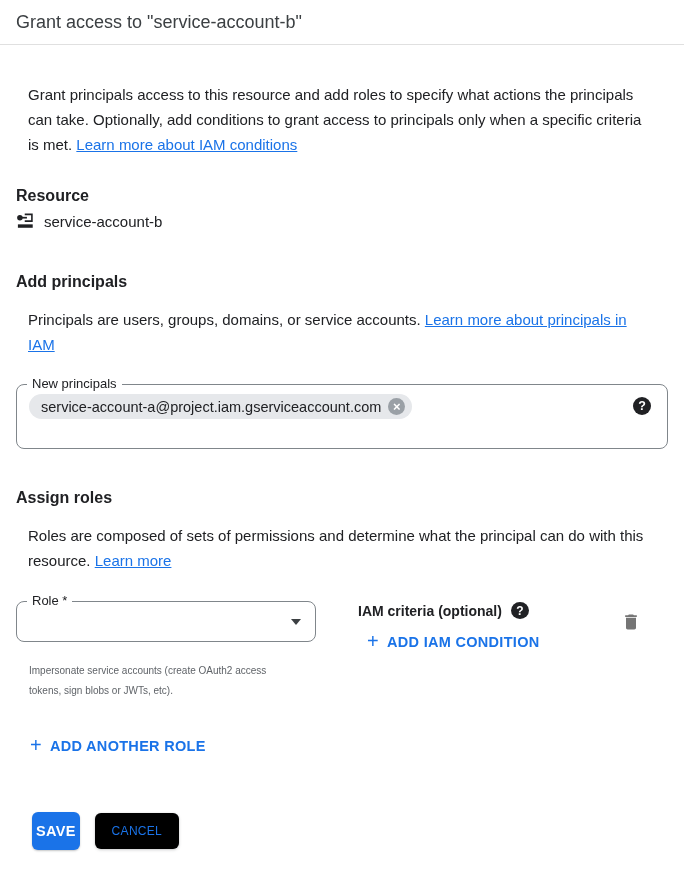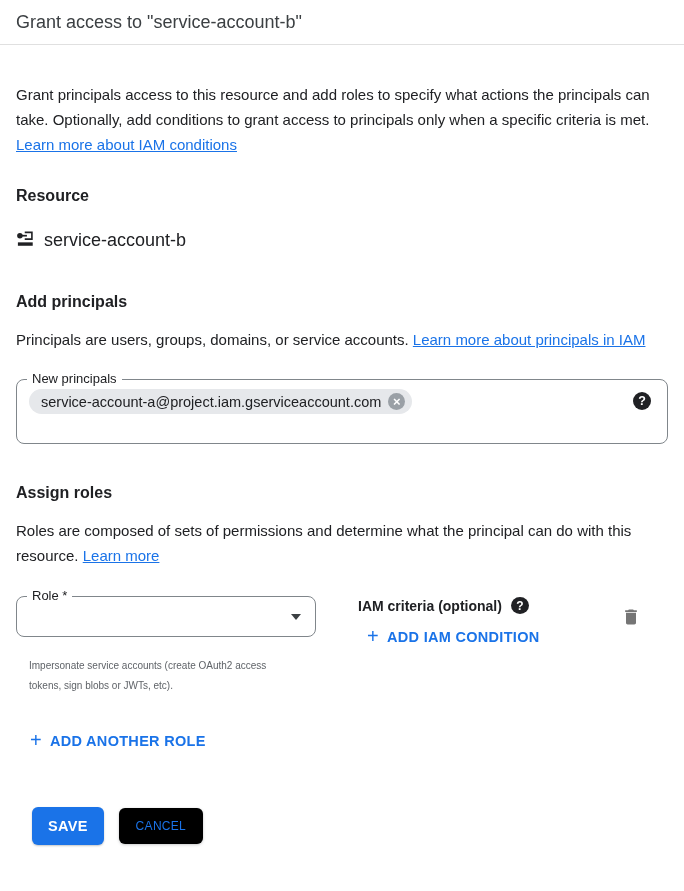--- a/index.html
+++ b/index.html
@@ -17,27 +17,27 @@
   .dlg-header {
     height: 45px;
     display: flex; align-items: center;
     padding: 0 16px;
     border-bottom: 1px solid #e0e0e0;
   }
   .dlg-title { font-size: 18px; color: #3c4043; font-weight: 400; }
 
   .content { padding: 0 16px; }
 
-  p { margin: 0; }
+  p { margin: 12px; }
   .body-text { font-size: 15px; line-height: 25px; color: #202124; }
   .intro { margin-top: 37px; max-width: 652px; }
   .link { color: #1a73e8; text-decoration: underline; cursor: pointer; }
 
   .section-h3 { font-size: 16px; font-weight: 700; margin: 30px 0 0; color: #202124; }
-  .resource-row { margin-top: 25px; display: flex; gap: 9px; font-size: 18px; }
+  .resource-row { margin-top: 7px; display: flex; align-items: center; gap: 9px; font-size: 15px; }
   .resource-row svg { display: block; }
 
   .section-h2 { font-size: 16px; font-weight: 700; margin: 42px 0 0; color: #202124; }
   .section-h2.assign { margin-top: 40px; }
   .section-desc { margin-top: 16px; max-width: 652px; }
 
   
   .principals-field {
     position: relative;
     margin-top: 27px;
@@ -127,21 +127,21 @@
   }
 
   .add-role-btn { margin: 36px 0 0 14px; }
 
   
   .dlg-footer { margin: 56px 0 0 16px; display: flex; align-items: center; }
   .save-btn {
     background: #1a73e8; color: #fff;
     font-size: 14.5px; font-weight: 700; letter-spacing: 0.3px;
     border: none; border-radius: 6px;
-    padding: 11px 16px;
+    padding: 11px 4px;
     box-shadow: 0 1px 2px rgba(60,64,67,0.3);
     cursor: pointer;
     font-family: "Liberation Sans", sans-serif;
   }
   .cancel-btn {
     background: #000000; color: #1a73e8;
     font-size: 12px; font-weight: 400; letter-spacing: 0.3px;
     border: none; border-radius: 6px;
     padding: 11px 17px;
     margin-left: 15px;

